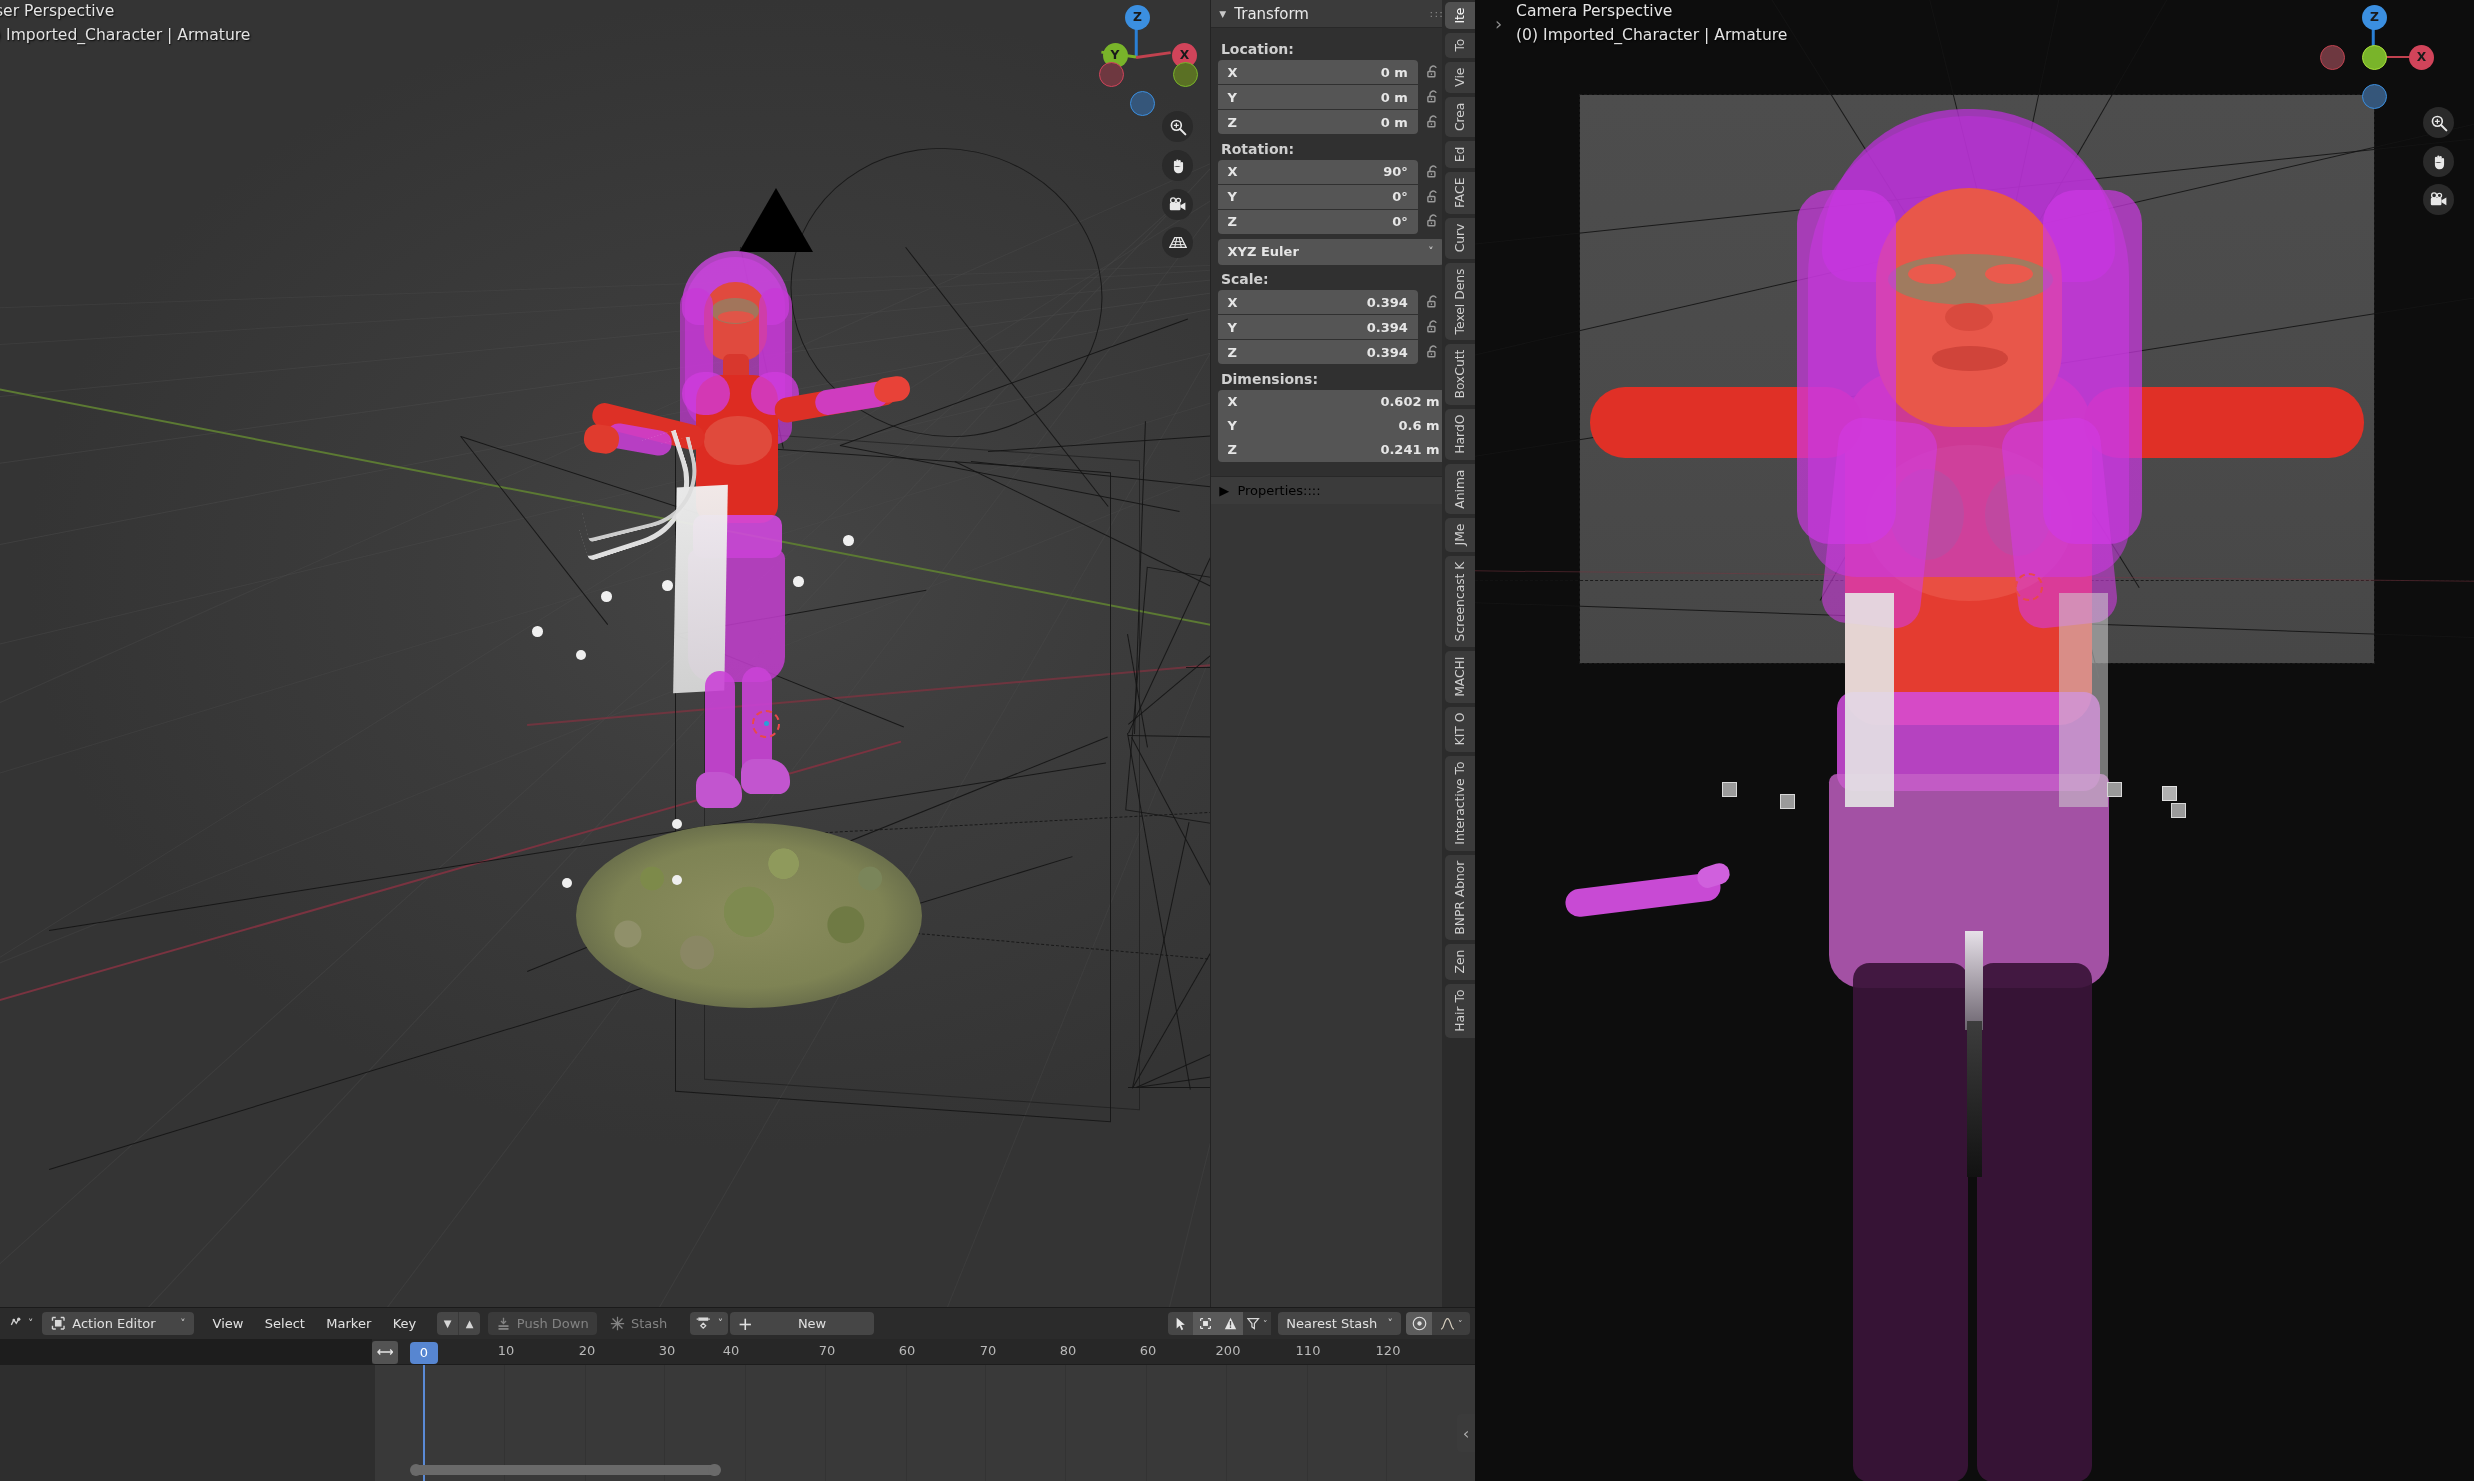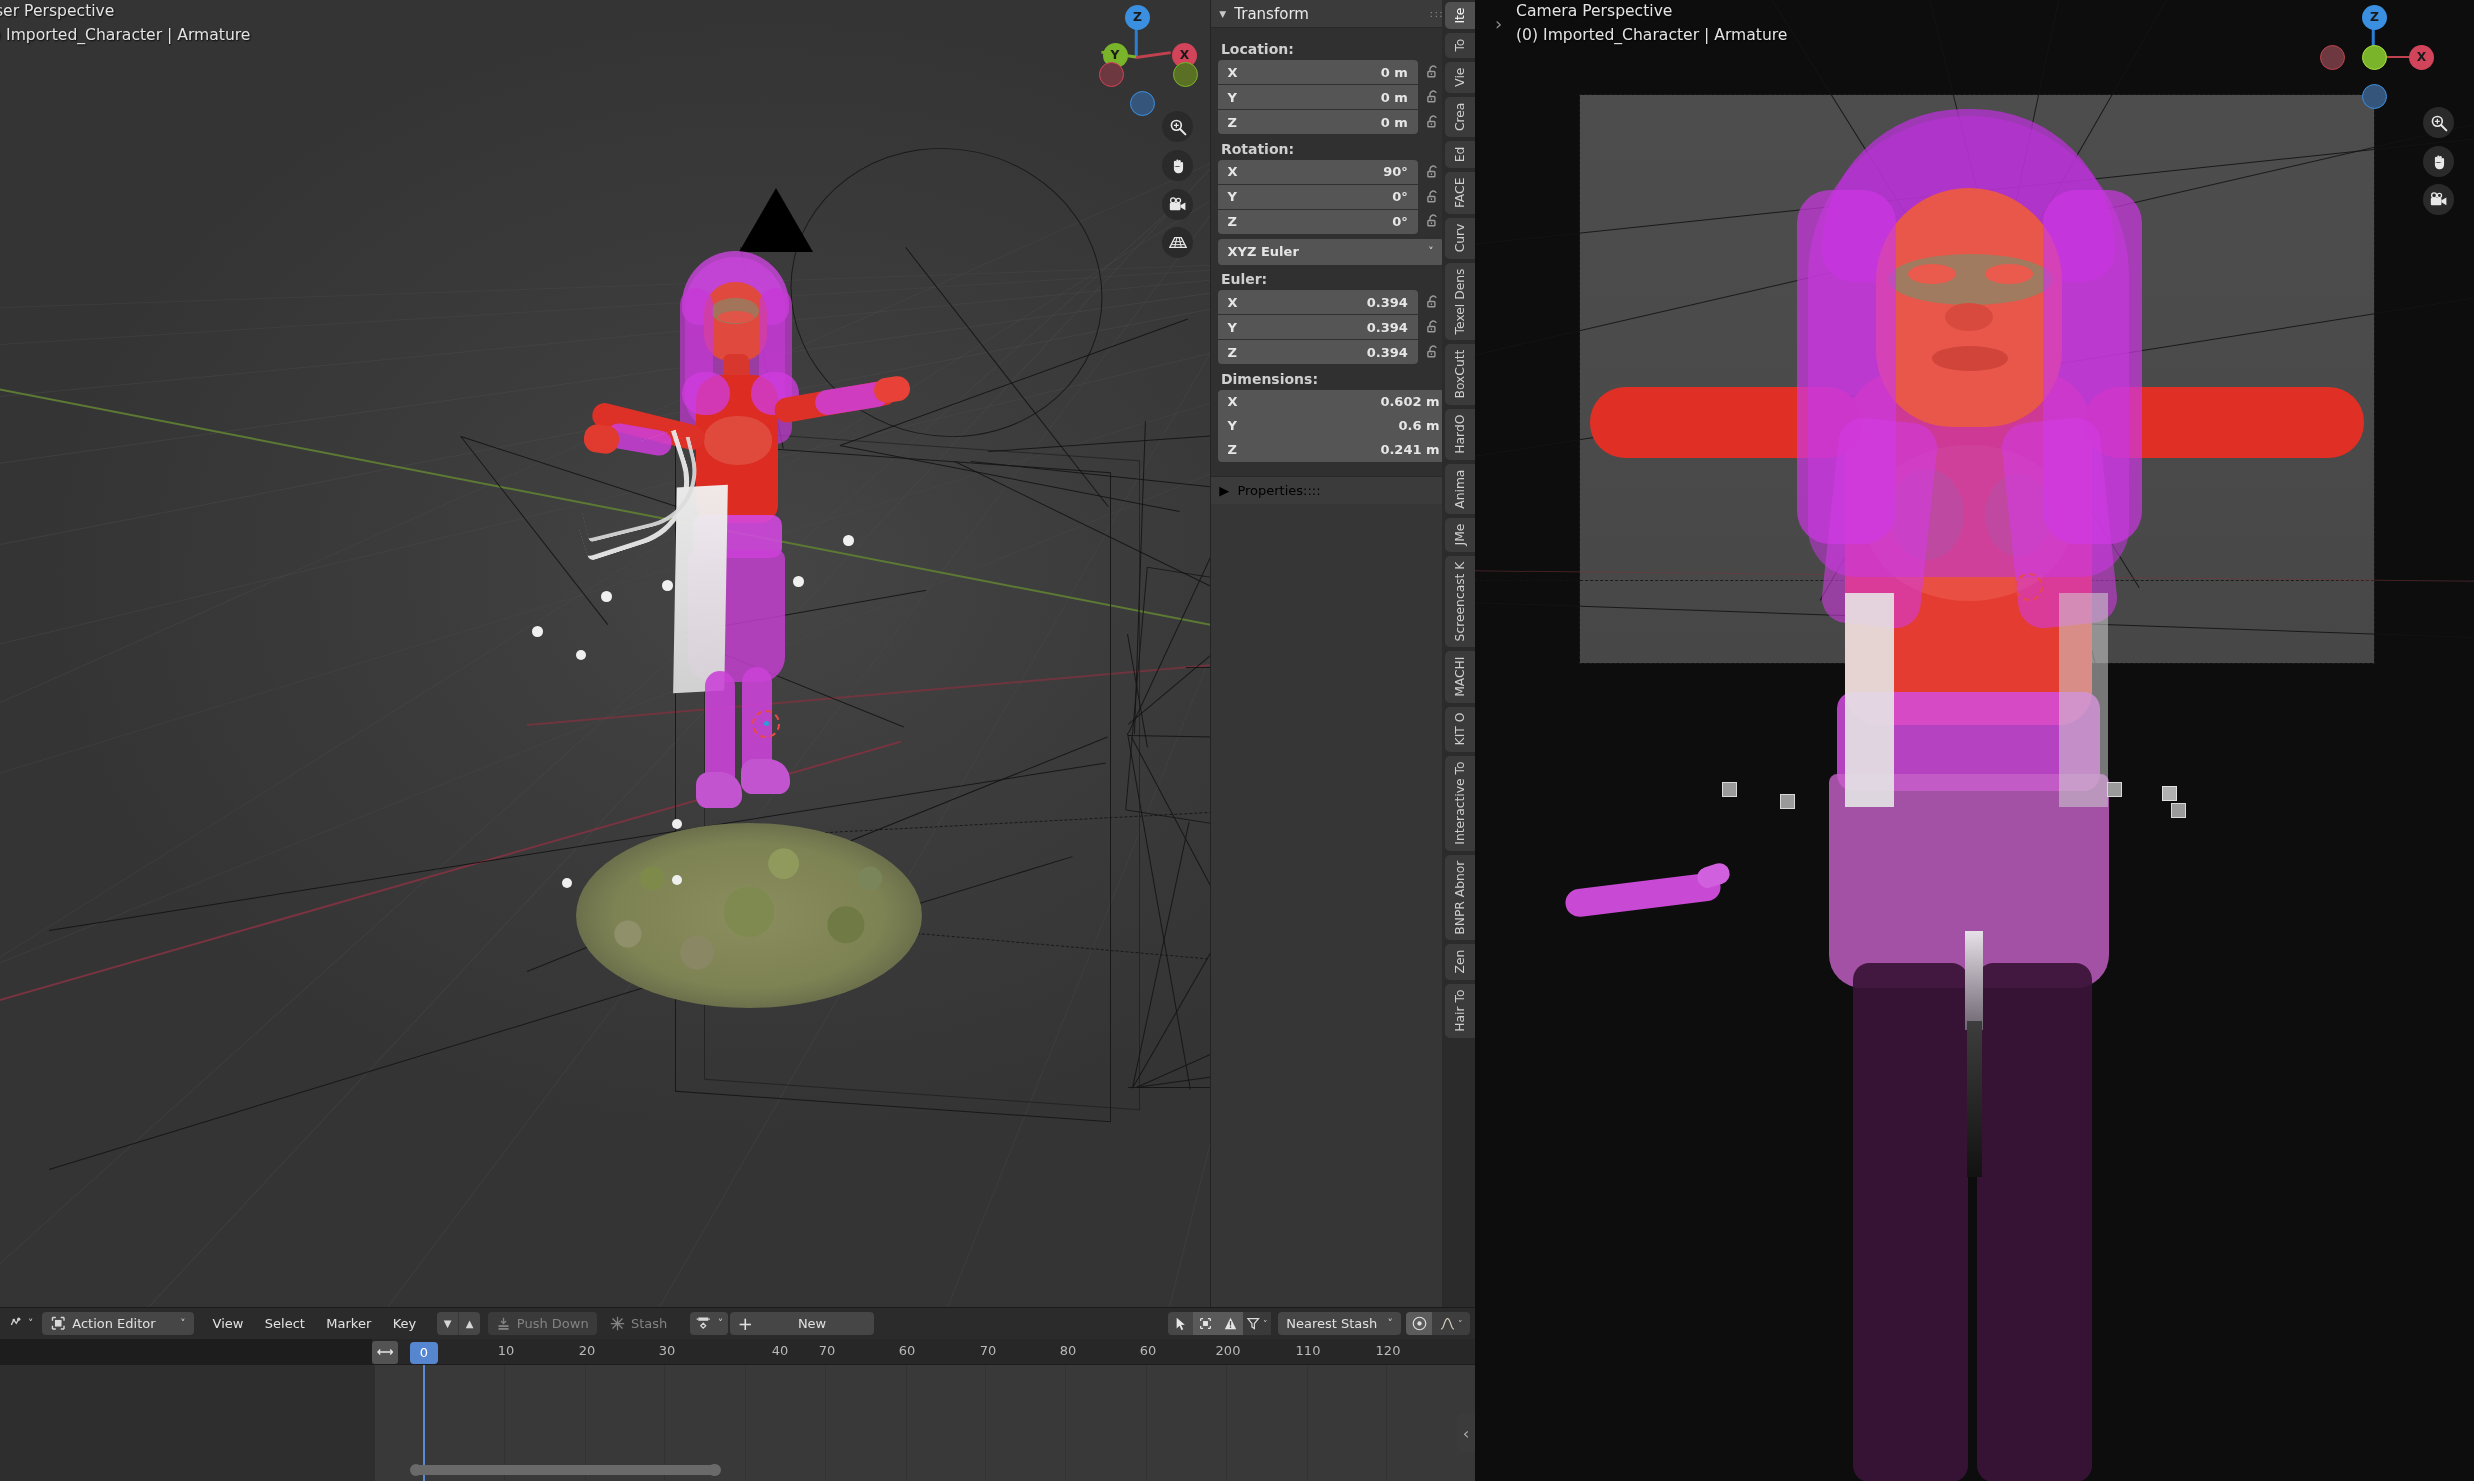--- a/index.html
+++ b/index.html
@@ -464,21 +464,21 @@
               </svg>
             </div>
         </div>
       </div>
 
       <div class="dropdown">
         <span>XYZ Euler</span>
         <span class="chev">˅</span>
       </div>
 
-      <div class="sect-label">Euler:</div>
+      <div class="sect-label">Scale:</div>
       <div>
         <div class="field-row">
           <div style="flex:1">
               <div class="field" style="border-radius:4.1px 4.1px 0 0">
             <span class="k">X</span>
             <span class="v">0.394</span>
           </div>
             </div>
           <div class="lock">
               <svg width="16.5" height="16.5" viewBox="0 0 20 20">
@@ -815,21 +815,21 @@
     <div id="ds-timebar">
       <div style="position:absolute;left:0;top:0;width:372px;height:26px;background:#1d1d1d;"></div>
       <div class="mini" style="position:absolute;left:372px;top:1.6px;width:26px;height:23px;background:#535353;border-radius:3.3px;">
         <svg width="16.5" height="10" viewBox="0 0 20 12">
             <path d="M1 6h18M4 3L1 6l3 3M16 3l3 3-3 3" stroke="#e6e6e6" stroke-width="1.6" fill="none"></path>
           </svg>
       </div>
       <div class="tick" style="left:506px">10</div>
       <div class="tick" style="left:587px">20</div>
       <div class="tick" style="left:667px">30</div>
-      <div class="tick" style="left:780px">40</div>
+      <div class="tick" style="left:731px">40</div>
       <div class="tick" style="left:827px">70</div>
       <div class="tick" style="left:907px">60</div>
       <div class="tick" style="left:988px">70</div>
       <div class="tick" style="left:1068px">80</div>
       <div class="tick" style="left:1148px">60</div>
       <div class="tick" style="left:1228px">200</div>
       <div class="tick" style="left:1308px">110</div>
       <div class="tick" style="left:1388px">120</div>
       <div id="playhead-badge" style="left:424px;">0</div>
     </div>

